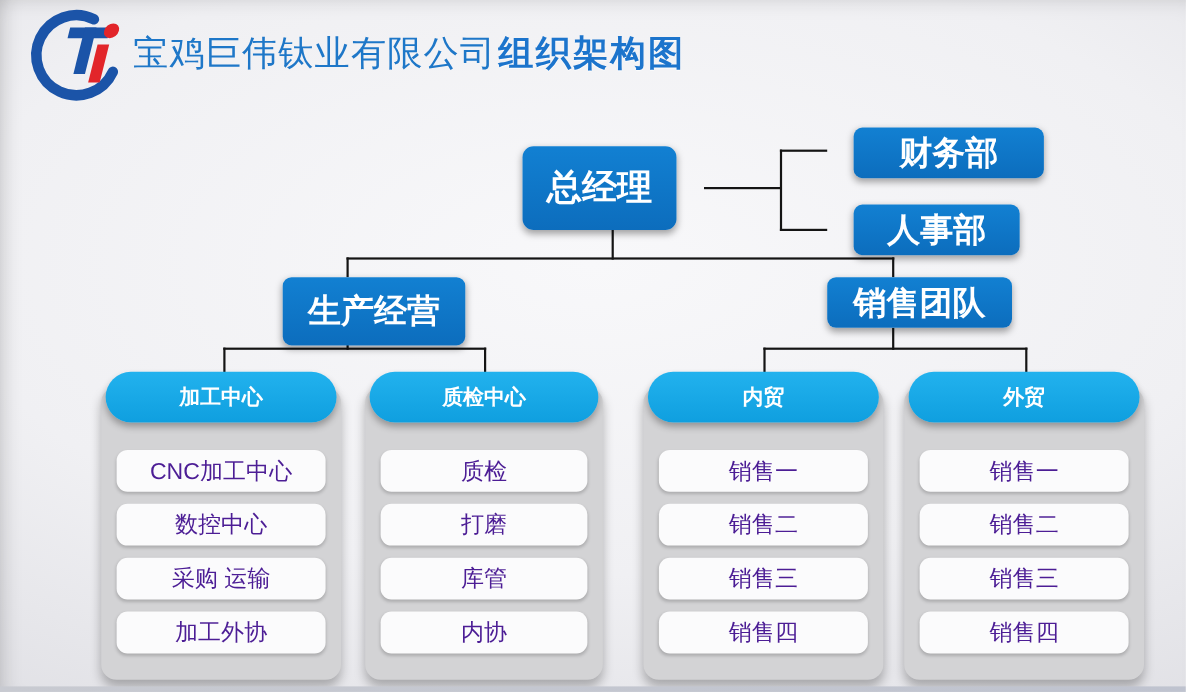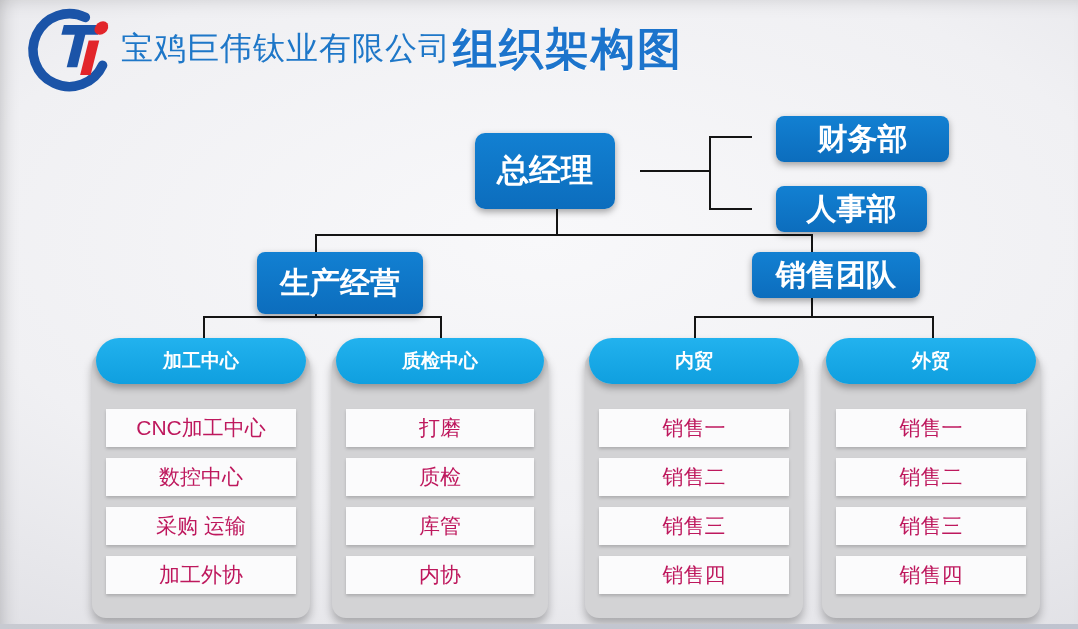--- a/index.html
+++ b/index.html
@@ -6,21 +6,21 @@
   body{font-family:"Liberation Sans","DejaVu Sans",sans-serif;}
   .stage{
     position:relative;width:1078px;height:629px;overflow:hidden;
     background:radial-gradient(ellipse 120% 100% at 50% 38%, #f8f8fa 0%, #f0f0f3 45%, #dedee3 82%, #cfcfd6 100%);
     box-shadow:inset 14px 0 18px -12px rgba(0,0,0,.18), inset 0 14px 18px -12px rgba(0,0,0,.10);
   }
   
   .logo{position:absolute;left:22px;top:4px;width:96px;height:92px;}
   .titlebar{position:absolute;left:121px;top:14px;height:70px;display:flex;align-items:center;}
   .company{font-size:32px;font-weight:400;color:#1e77c8;letter-spacing:1px;}
-  .bigtitle{font-size:44px;font-weight:700;color:#1c74cc;letter-spacing:2px;margin-left:2px;
+  .bigtitle{font-size:32px;font-weight:700;color:#1c74cc;letter-spacing:2px;margin-left:2px;
     text-shadow:0 1px 1px rgba(255,255,255,.8);}
   
   .ln{position:absolute;background:#141414;}
   
   .node{
     position:absolute;display:flex;align-items:center;justify-content:center;
     background:linear-gradient(180deg,#1280d2 0%,#0c6dbd 100%);
     color:#fff;border-radius:10px;font-weight:700;
     box-shadow:0 3px 7px rgba(0,0,0,.35);
   }
@@ -35,23 +35,23 @@
   }
   .pill{
     position:absolute;left:4px;right:4px;top:0;height:46px;
     background:linear-gradient(180deg,#22b2ee 0%,#0f9fdf 100%);
     border-radius:23px;display:flex;align-items:center;justify-content:center;
     color:#fff;font-size:19px;font-weight:700;
     box-shadow:0 4px 7px rgba(0,0,0,.30);
   }
   .rows{position:absolute;left:0;right:0;top:71px;}
   .row{
-    height:38px;margin:0 14px 11px 14px;background:#fbfbfc;border-radius:0;
+    height:38px;margin:0 14px 11px 14px;background:#fbfbfc;border-radius:10px;
     display:flex;align-items:center;justify-content:center;
-    font-size:21px;color:#be185d;box-shadow:0 2px 3px rgba(0,0,0,.18);
+    font-size:21px;color:#4c1d95;box-shadow:0 2px 3px rgba(0,0,0,.18);
   }
   .bottomstrip{
     position:absolute;left:0;right:0;bottom:0;height:5px;
     background:linear-gradient(90deg,#c8cad1 0%,#bfc3cf 100%);
   }
 </style>
 </head>
 <body>
 
 <div class="stage">
@@ -118,22 +118,22 @@
       <div class="row">加工外协</div>
     </div>
   </div>
 
   <div class="col" style="left:332px;width:216px;">
     <div class="card"></div>
     <div class="pill">
       <span>质检中心</span>
     </div>
     <div class="rows">
+      <div class="row">质检</div>
       <div class="row">打磨</div>
-      <div class="row">质检</div>
       <div class="row">库管</div>
       <div class="row">内协</div>
     </div>
   </div>
 
   <div class="col" style="left:585px;width:218px;">
     <div class="card"></div>
     <div class="pill">
       <span>内贸</span>
     </div>

